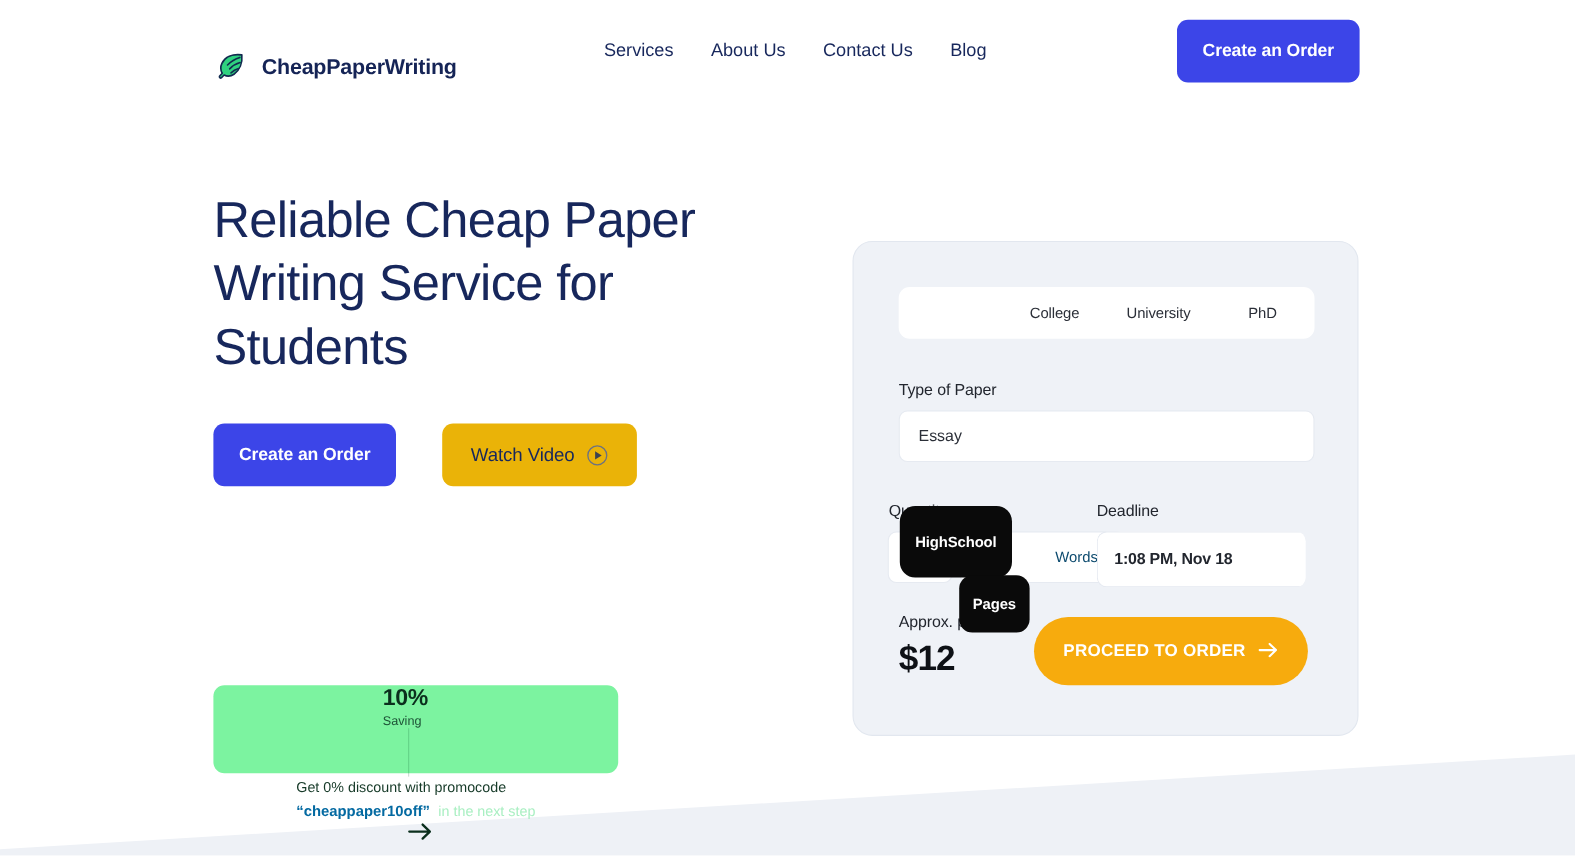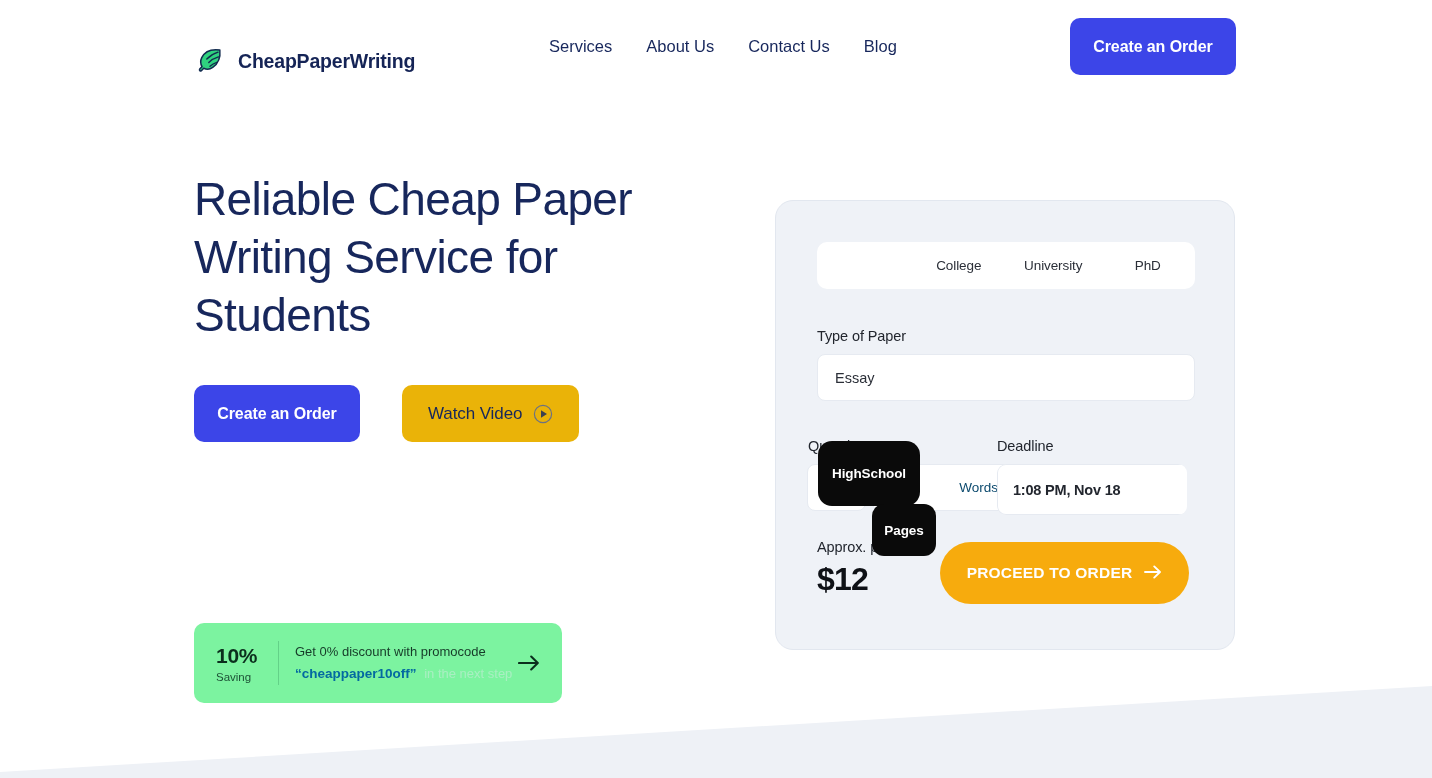--- a/index.html
+++ b/index.html
@@ -170,20 +170,21 @@
     top: 623px;
     width: 368px;
     height: 80px;
     background: #7cf3a0;
     border-radius: 10px;
     display: flex;
     align-items: center;
     padding: 0 22px;
     z-index: 3;
     cursor: pointer;
+    flex-direction: column;
   }
   .promo-left {
     width: 60px;
     flex: 0 0 auto;
   }
   .promo-pct {
     font-size: 21px;
     font-weight: bold;
     color: #0b2f1d;
     line-height: 24px;
@@ -227,21 +228,21 @@
     flex: 0 0 auto;
     margin-left: 8px;
     display: flex;
     align-items: center;
   }
 
   
   .order-card {
     position: absolute;
     left: 775px;
-    top: 200px;
+    top: 219px;
     width: 460px;
     height: 450px;
     background: #eff2f7;
     border: 1px solid #e2e7ef;
     border-radius: 18px;
     z-index: 3;
   }
 
   .tabs {
     position: absolute;

